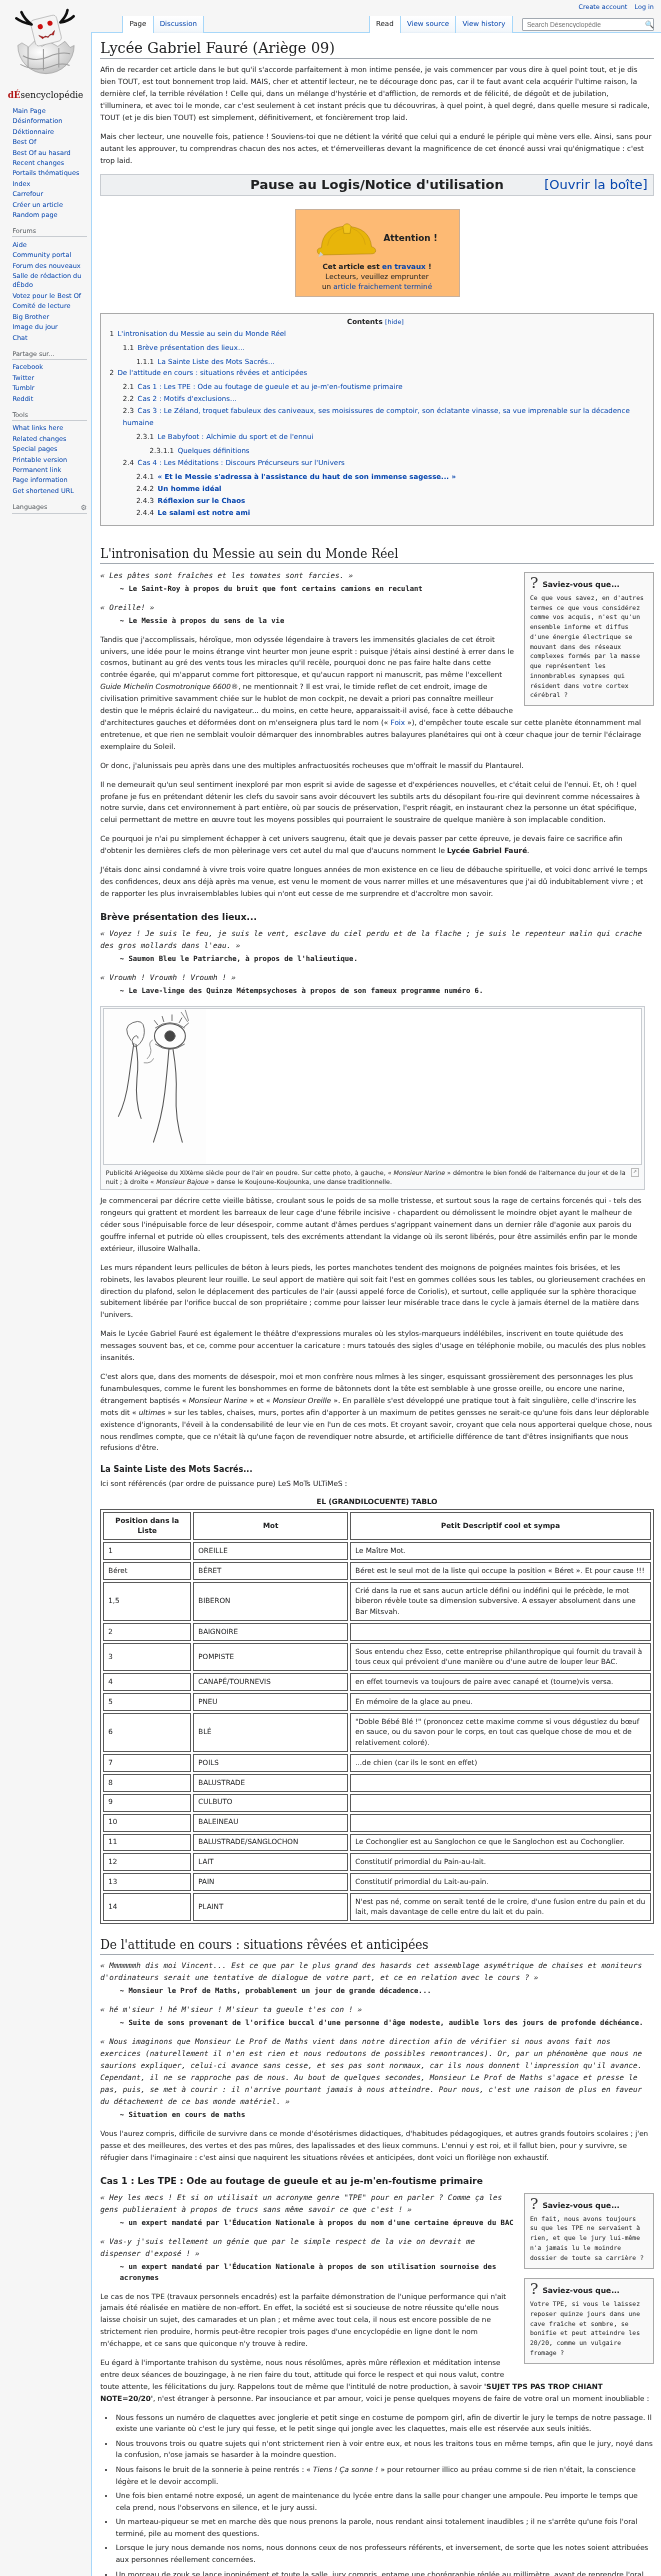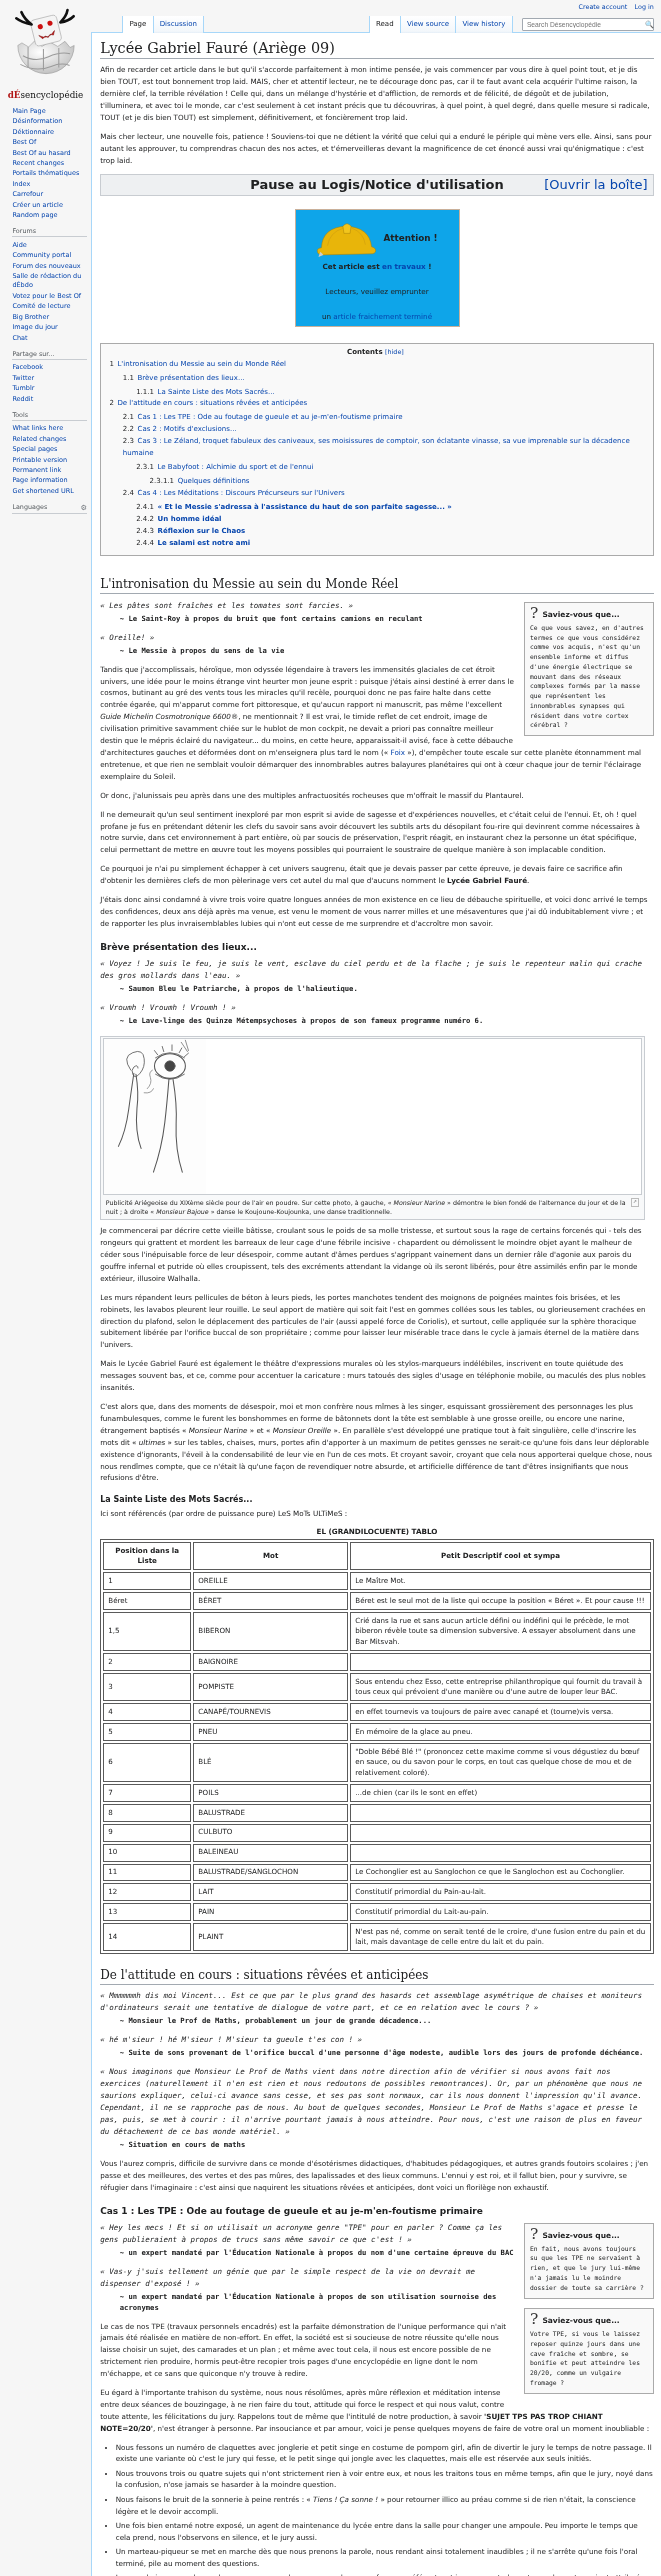--- a/index.html
+++ b/index.html
@@ -42,26 +42,26 @@
   h2.mw { font-family:"DejaVu Serif","Liberation Serif",serif; font-weight:normal; font-size:12px; margin:13.4px 0 5.2px 0; padding-bottom:2.1px; border-bottom:0.5px solid #a2a9b1; clear:both; }
   h3.mw { font-size:9px; font-weight:bold; margin:12.4px 0 4.1px 0; clear:left; }
   h4.mw { font-size:8px; font-weight:bold; margin:10.3px 0 3.1px 0; clear:left; }
   p.mw { margin:4.1px 0 7.2px 0; line-height:1.65; }
   ul.mw { margin:4.1px 0 7.2px 15.5px; padding:0; }
   ul.mw li { margin:3.1px 0; line-height:1.6; }
   
   #collapse-banner { background:#eef0f2; border:0.5px solid #c8ccd1; margin:7.2px 0; padding:2.6px 5.2px; position:relative; text-align:center; font-weight:bold; font-size:13px; }
   #collapse-banner .toggle { position:absolute; right:5.2px; top:2.6px; font-weight:normal; }
   
-  .warnbox { width:165px; margin:13.4px auto 11.3px auto; background:#0ea5e9; border:0.5px solid #c9b09a; padding:5.2px 7.2px; text-align:center; }
+  .warnbox { width:165px; margin:13.4px auto 11.3px auto; background:#fdba74; border:0.5px solid #c9b09a; padding:5.2px 7.2px; text-align:center; }
   .warnbox .toprow { display:flex; align-items:center; justify-content:center; }
   .warnbox .hat { width:62px; height:44px; flex:0 0 auto; }
   .warnbox .attn { font-weight:bold; font-size:8.8px; margin-left:5.2px; }
   .warnbox .l1 { font-weight:bold; margin-top:2.1px; }
-  .warnbox .l2 { margin-top:16px; }
+  .warnbox .l2 { margin-top:1px; }
   
   #toc { display:inline-block; background:#f9f9f9; border:0.5px solid #aaa; padding:4.1px 11.3px 5.2px 8.2px; font-size:7px; margin:5.2px 0 8.2px 0; min-width:392px; }
   #toc .toctitle { text-align:center; font-weight:bold; }
   #toc .toctitle a { font-weight:normal; font-size:6.4px; }
   #toc ul { list-style:none; margin:2.1px 0 0 0; padding:0; }
   #toc ul ul { margin-left:13.4px; }
   #toc li { line-height:1.7; }
   #toc .tocnum { color:#202122; margin-right:3.6px; }
   
   .quote { font-family:"DejaVu Sans Mono","Liberation Mono",monospace; font-size:7.5px; margin:5.2px 0 2.1px 0; line-height:1.6; }
@@ -218,21 +218,21 @@
             </ul></li>
           <li><a><span class="tocnum">2</span><span>De l'attitude en cours : situations rêvées et anticipées</span></a><ul>
               <li><a><span class="tocnum">2.1</span><span>Cas 1 : Les TPE : Ode au foutage de gueule et au je-m'en-foutisme primaire</span></a></li>
               <li><a><span class="tocnum">2.2</span><span>Cas 2 : Motifs d'exclusions...</span></a></li>
               <li><a><span class="tocnum">2.3</span><span>Cas 3 : Le Zéland, troquet fabuleux des caniveaux, ses moisissures de comptoir, son éclatante vinasse, sa vue imprenable sur la décadence humaine</span></a><ul>
                   <li><a><span class="tocnum">2.3.1</span><span>Le Babyfoot : Alchimie du sport et de l'ennui</span></a><ul>
                       <li><a><span class="tocnum">2.3.1.1</span><span>Quelques définitions</span></a></li>
                     </ul></li>
                 </ul></li>
               <li><a><span class="tocnum">2.4</span><span>Cas 4 : Les Méditations : Discours Précurseurs sur l'Univers</span></a><ul>
-                  <li><a><span class="tocnum">2.4.1</span><span style="font-weight: bold;">« Et le Messie s'adressa à l'assistance du haut de son parfaite sagesse... »</span></a></li>
+                  <li><a><span class="tocnum">2.4.1</span><span style="font-weight: bold;">« Et le Messie s'adressa à l'assistance du haut de son immense sagesse... »</span></a></li>
                   <li><a><span class="tocnum">2.4.2</span><span style="font-weight: bold;">Un homme idéal</span></a></li>
                   <li><a><span class="tocnum">2.4.3</span><span style="font-weight: bold;">Réflexion sur le Chaos</span></a></li>
                   <li><a><span class="tocnum">2.4.4</span><span style="font-weight: bold;">Le salami est notre ami</span></a></li>
                 </ul></li>
             </ul></li>
         </ul></div><h2 class="mw">L'intronisation du Messie au sein du Monde Réel</h2><div class="dyk">
         <div class="head">
           <div class="qmark">?</div>
           <div class="ttl">Saviez-vous que...</div>
         </div>

